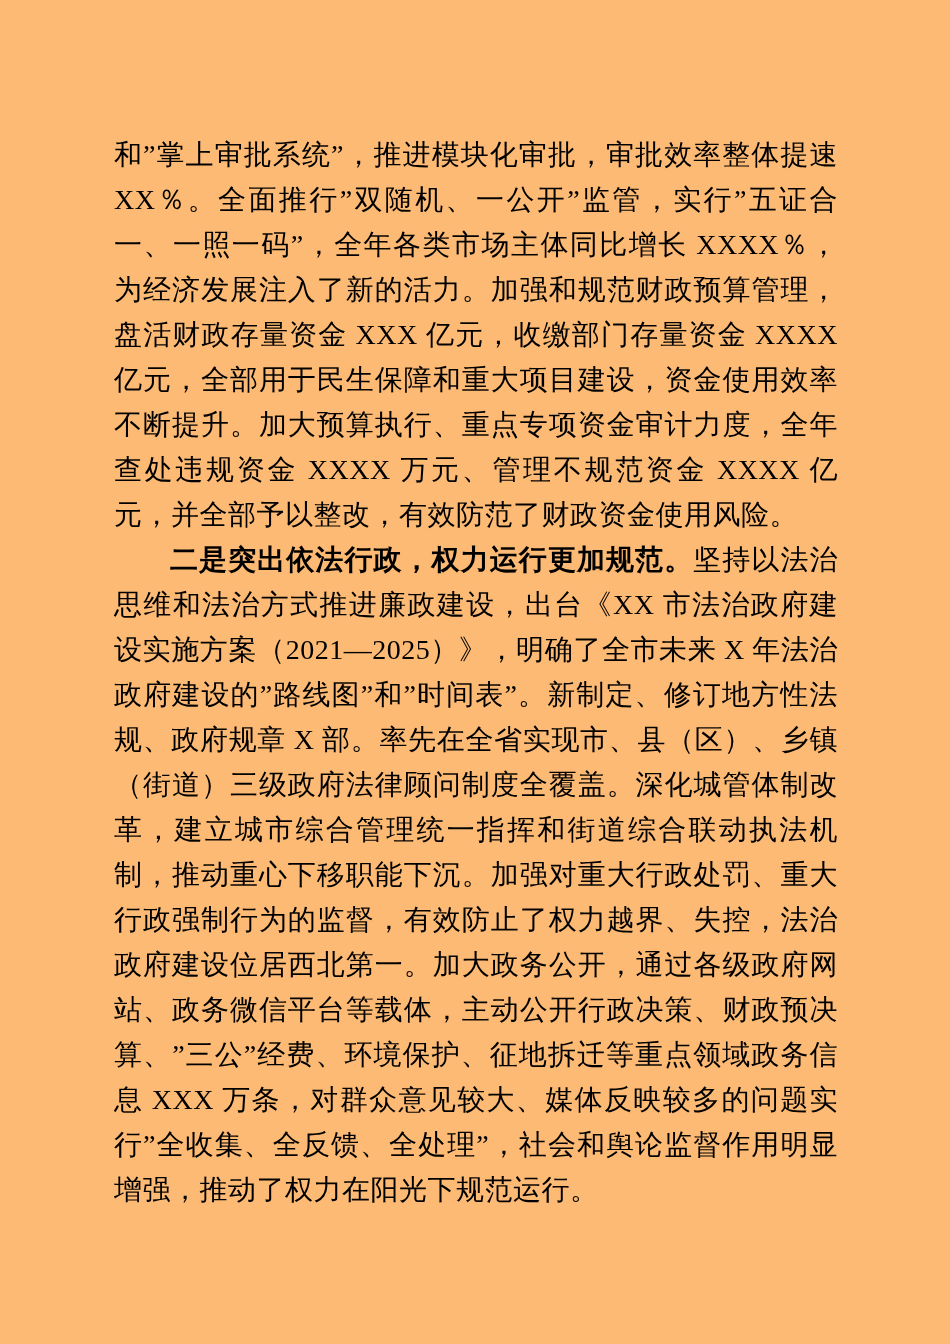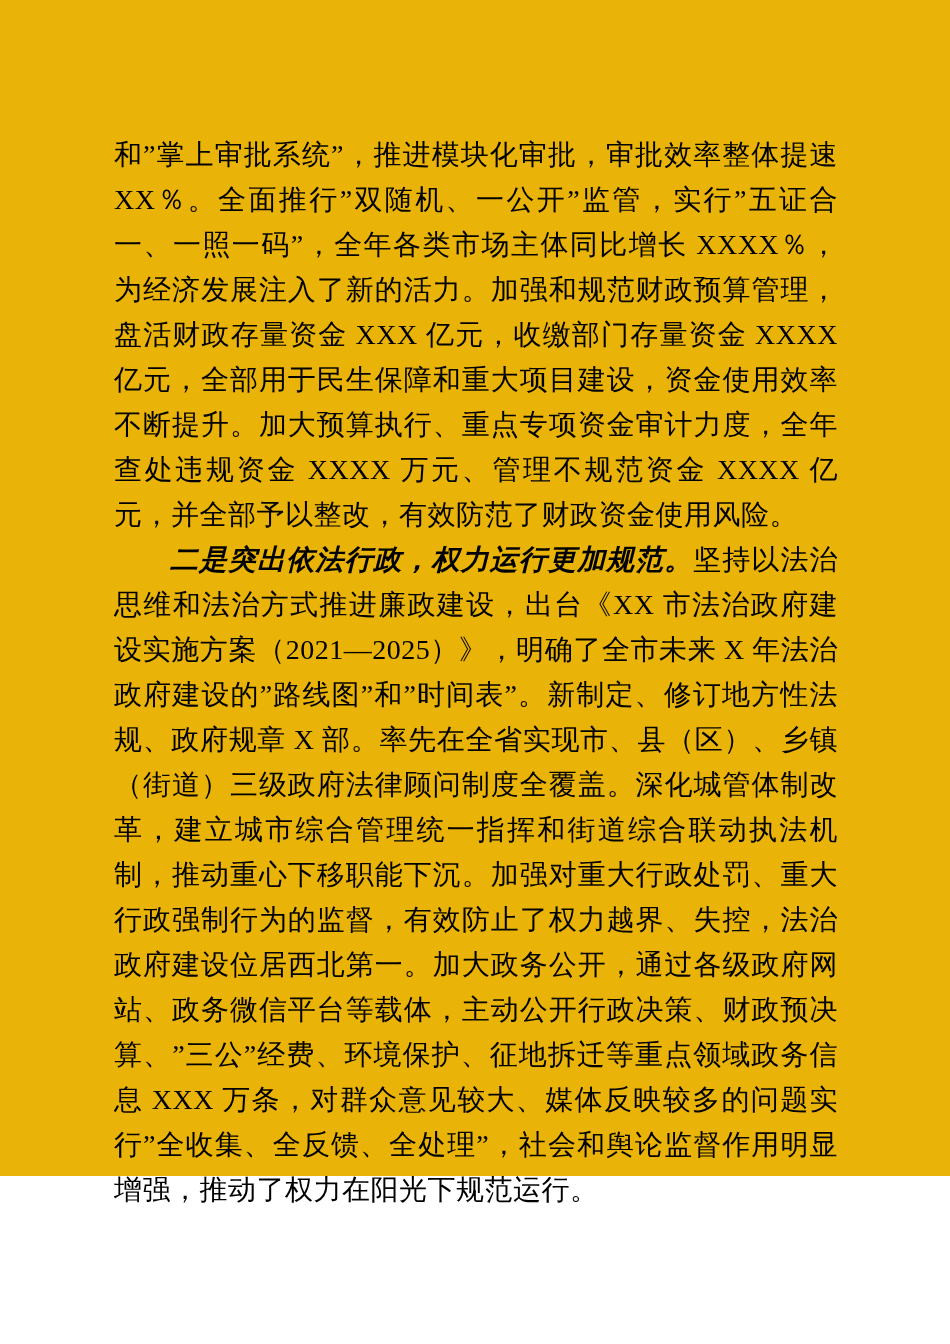--- a/index.html
+++ b/index.html
@@ -9,43 +9,42 @@
   }
   body {
     width: 950px;
     height: 1344px;
     overflow: hidden;
     font-family: "Liberation Serif", "DejaVu Serif", serif;
   }
   .page {
     position: relative;
     width: 950px;
-    height: 1176px;
-    background: #eab308;
+    height: 1344px;
+    background: #fdba74;
     box-sizing: border-box;
     padding: 132px 112px 0 114px;
   }
   .doc {
     color: #000000;
     font-size: 28px;
     line-height: 45px;
     text-align: justify;
     text-justify: inter-ideograph;
     letter-spacing: 0.5px;
   }
   .para {
     margin: 0;
     padding: 0;
   }
   .para.indent {
     text-indent: 2em;
   }
   .lead {
     font-weight: bold;
-    font-style: italic;
   }
 </style>
 </head>
 <body>
 
 <div class="page">
   <div class="doc">
     <p class="para"><span>和”掌上审批系统”，推进模块化审批，审批效率整体提速 XX％。全面推行”双随机、一公开”监管，实行”五证合一、一照一码”，全年各类市场主体同比增长 XXXX％，为经济发展注入了新的活力。加强和规范财政预算管理，盘活财政存量资金 XXX 亿元，收缴部门存量资金 XXXX 亿元，全部用于民生保障和重大项目建设，资金使用效率不断提升。加大预算执行、重点专项资金审计力度，全年查处违规资金 XXXX 万元、管理不规范资金 XXXX 亿元，并全部予以整改，有效防范了财政资金使用风险。</span></p>
     <p class="para indent"><span class="lead">二是突出依法行政，权力运行更加规范。</span><span>坚持以法治思维和法治方式推进廉政建设，出台《XX 市法治政府建设实施方案（2021—2025）》，明确了全市未来 X 年法治政府建设的”路线图”和”时间表”。新制定、修订地方性法规、政府规章 X 部。率先在全省实现市、县（区）、乡镇（街道）三级政府法律顾问制度全覆盖。深化城管体制改革，建立城市综合管理统一指挥和街道综合联动执法机制，推动重心下移职能下沉。加强对重大行政处罚、重大行政强制行为的监督，有效防止了权力越界、失控，法治政府建设位居西北第一。加大政务公开，通过各级政府网站、政务微信平台等载体，主动公开行政决策、财政预决算、”三公”经费、环境保护、征地拆迁等重点领域政务信息 XXX 万条，对群众意见较大、媒体反映较多的问题实行”全收集、全反馈、全处理”，社会和舆论监督作用明显增强，推动了权力在阳光下规范运行。</span></p>
   </div>

